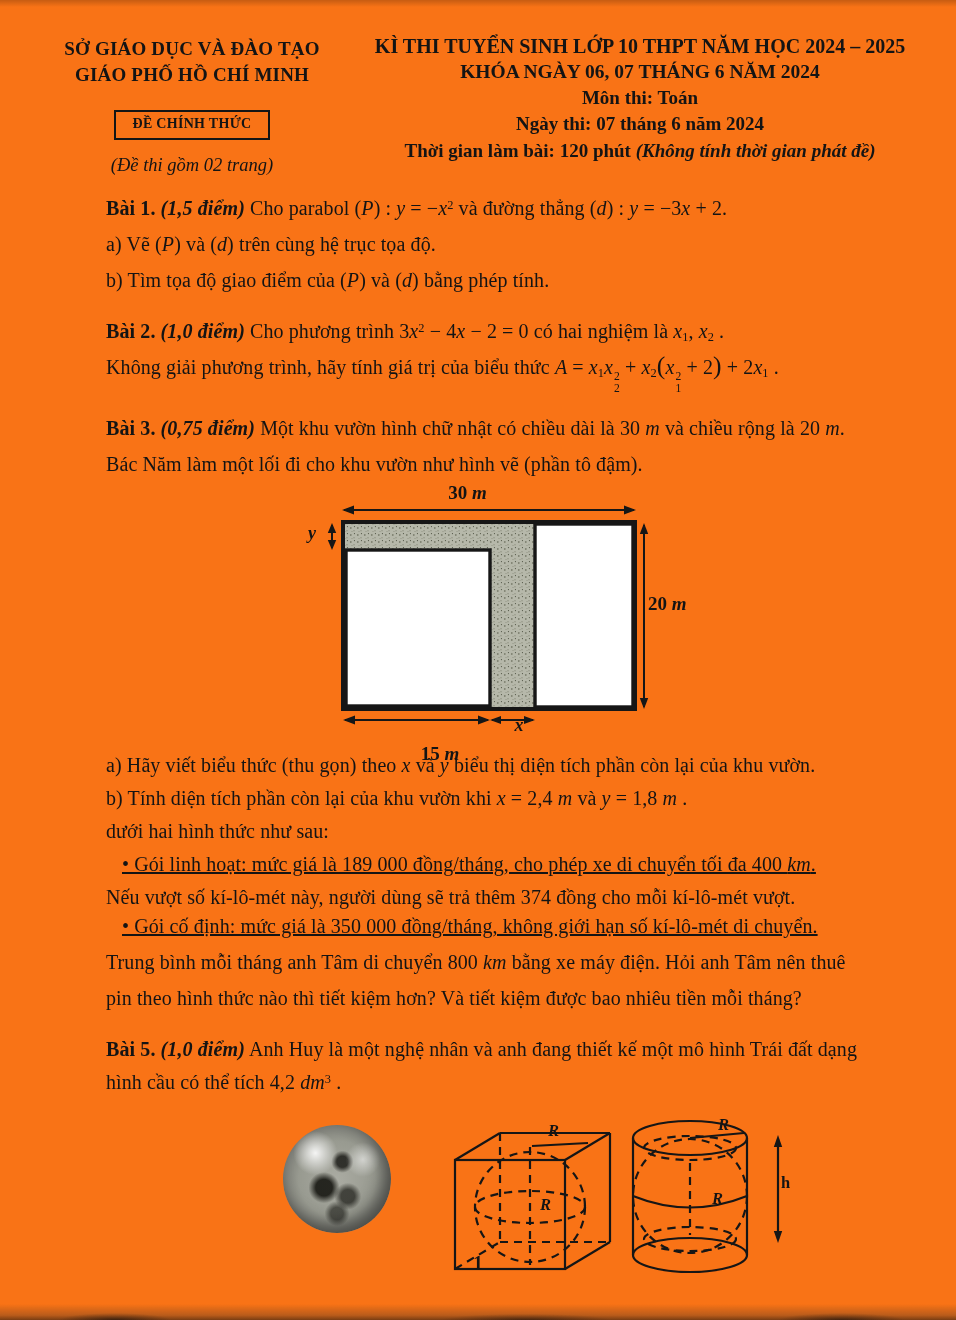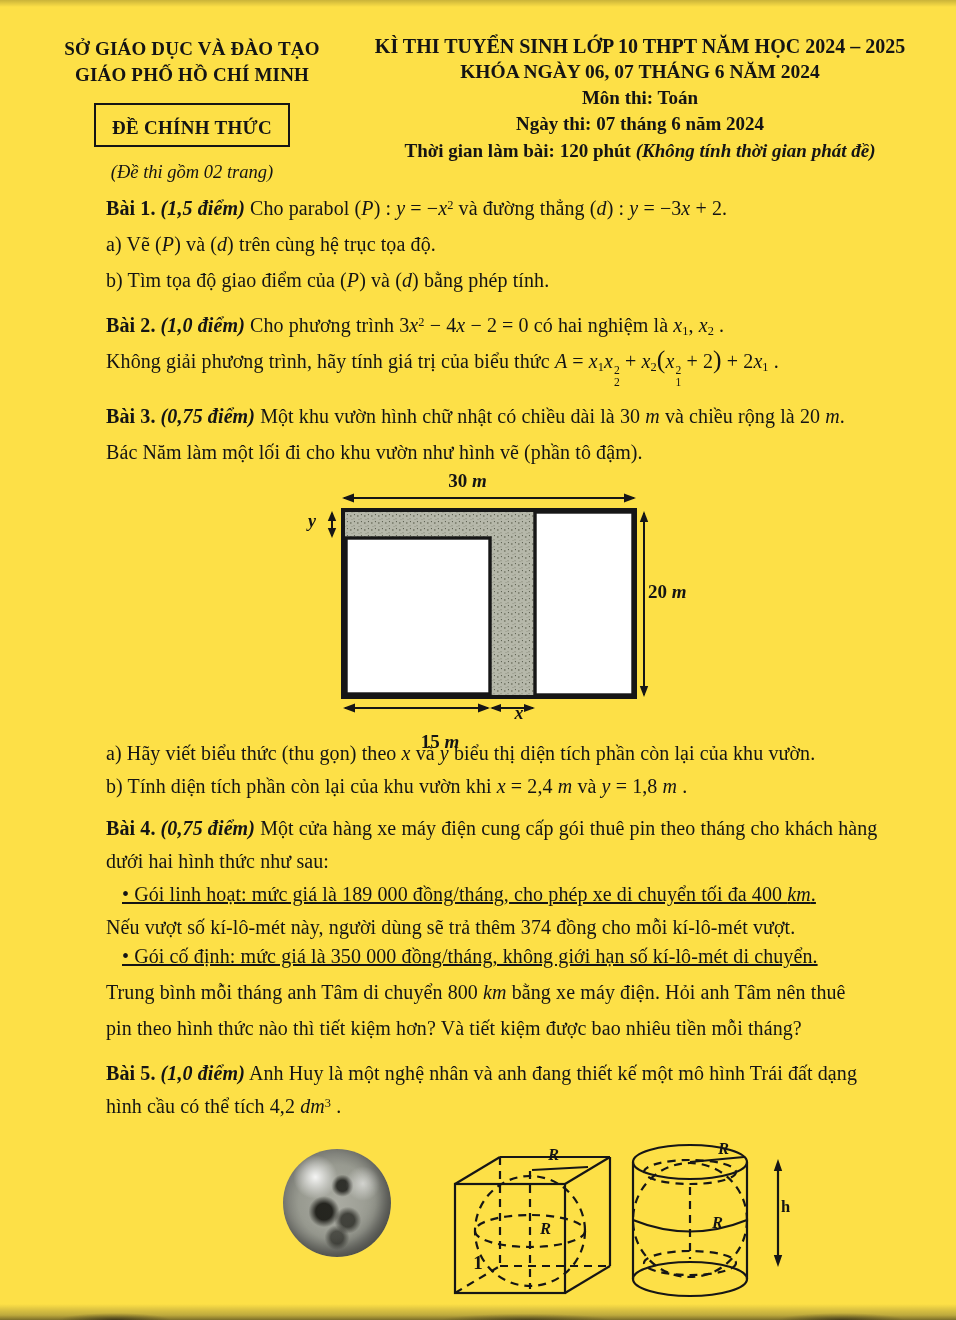--- a/index.html
+++ b/index.html
@@ -1,51 +1,51 @@
 <!DOCTYPE html>
 <html><head>
 <meta charset="utf-8">
 <style>
   html,body{margin:0;padding:0;background:#e8e8e8;}
   .page{
     position:relative;
     width:956px;height:1320px;
     margin:0 auto;
-    background:#fde047;
+    background:#f97316;
     font-family:"Liberation Serif","DejaVu Serif",serif;
     color:#141414;
     overflow:hidden;
   }
   
   .scan-top{position:absolute;top:0;left:0;right:0;height:7px;
     background:linear-gradient(to bottom,rgba(0,0,0,0.20),rgba(0,0,0,0));}
   .scan-bottom{position:absolute;bottom:0;left:0;right:0;height:16px;
     background:
       radial-gradient(ellipse 80px 10px at 12% 100%,rgba(10,10,10,0.55),rgba(0,0,0,0) 70%),
       radial-gradient(ellipse 120px 9px at 55% 100%,rgba(10,10,10,0.45),rgba(0,0,0,0) 70%),
       radial-gradient(ellipse 90px 10px at 88% 100%,rgba(10,10,10,0.5),rgba(0,0,0,0) 70%),
       linear-gradient(to bottom,rgba(0,0,0,0) 0%,rgba(40,40,40,0.30) 70%,rgba(15,15,15,0.55) 100%);
     filter:blur(0.6px);}
   
   .hdr-left{position:absolute;left:44px;top:36px;width:296px;text-align:center;}
   .hdr-left .org{font-weight:700;font-size:19px;line-height:26px;letter-spacing:0.2px;}
-  .hdr-box{display:inline-block;border:2.5px solid #151515;padding:12px 16px 6px 16px;
-    margin-top:15px;font-weight:700;font-size:19px;letter-spacing:0.3px;}
+  .hdr-box{display:inline-block;border:2.5px solid #151515;padding:4px 16px 6px 16px;
+    margin-top:22px;font-weight:700;font-size:14px;letter-spacing:0.3px;}
   .hdr-note{margin-top:15px;font-style:italic;font-weight:400;font-size:18.5px;}
   .hdr-right{position:absolute;left:352px;top:33px;width:576px;text-align:center;font-weight:700;}
   .hdr-right .t1{font-size:20px;line-height:26px;}
   .hdr-right .t2{font-size:19.5px;line-height:26px;}
   .hdr-right .t3{font-size:19px;line-height:26px;}
   .hdr-right .t4{font-size:19px;line-height:26px;}
   .hdr-right .t5{font-size:19px;line-height:27px;}
   
   main{display:block;padding-top:192px;}
   .ln{padding-left:106px;white-space:nowrap;font-size:20px;line-height:33px;letter-spacing:0.1px;}
   .ln.bullet{padding-left:122px;text-decoration:underline;}
-  .g1{margin-top:3px;} .g2{margin-top:12px;} .g3{margin-top:9px;} .gm2{margin-top:-4px;}
+  .g1{margin-top:3px;} .g2{margin-top:18px;} .g3{margin-top:9px;} .gm2{margin-top:-4px;}
   .b{font-weight:700;} .i{font-style:italic;text-align:center;}
   .sup{font-size:0.62em;vertical-align:0.5em;line-height:0;}
   .sub{font-size:0.62em;vertical-align:-0.25em;line-height:0;}
   .big{font-size:1.28em;line-height:0;}
   .stack{display:inline-flex;flex-direction:column;align-items:flex-start;
     font-size:0.58em;line-height:1.02;vertical-align:-0.5em;margin-left:1px;}
   
   .garden{position:relative;width:440px;height:262px;margin:2px 0 4px 300px;}
   .garden svg{position:absolute;left:0;top:0;}
   .flabel{position:absolute;font-size:19px;font-weight:600;white-space:nowrap;}
@@ -163,21 +163,20 @@
       </svg>
       <div class="flabel lab-30"><span>30 </span><span class="i">m</span></div>
       <div class="flabel lab-y"><span class="i">y</span></div>
       <div class="flabel lab-20"><span>20 </span><span class="i">m</span></div>
       <div class="flabel lab-15"><span>15 </span><span class="i">m</span></div>
       <div class="flabel lab-x"><span class="i">x</span></div>
     </div>
 
     <div class="ln"><span>a) Hãy viết biểu thức (thu gọn) theo  </span><span class="i">x</span><span>  và  </span><span class="i">y</span><span>  biểu thị diện tích phần còn lại của khu vườn.</span></div>
     <div class="ln"><span>b) Tính diện tích phần còn lại của khu vườn khi  </span><span class="i">x</span><span> = 2,4 </span><span class="i">m</span><span>  và  </span><span class="i">y</span><span> = 1,8 </span><span class="i">m</span><span> .</span></div>
-    <div class="ln g3"><span class="b">Bài 4. </span><span class="b i">(0,75 điểm)</span><span> Một cửa hàng xe máy điện cung cấp gói thuê pin theo tháng cho khách hàng</span></div>
     <div class="ln"><span>dưới hai hình thức như sau:</span></div>
     <div class="ln bullet"><span>•  Gói linh hoạt: mức giá là  189 000  đồng/tháng, cho phép xe di chuyển tối đa  400 </span><span class="i">km</span><span>.</span></div>
     <div class="ln"><span>Nếu vượt số kí-lô-mét này, người dùng sẽ trả thêm  374  đồng cho mỗi kí-lô-mét vượt.</span></div>
     <div class="ln gm2 bullet"><span>•  Gói cố định: mức giá là  350 000  đồng/tháng, không giới hạn số kí-lô-mét di chuyển.</span></div>
     <div class="ln g1"><span>Trung bình mỗi tháng anh Tâm di chuyển  800 </span><span class="i">km</span><span>  bằng xe máy điện. Hỏi anh Tâm nên thuê</span></div>
     <div class="ln g1"><span>pin theo hình thức nào thì tiết kiệm hơn? Và tiết kiệm được bao nhiêu tiền mỗi tháng?</span></div>
     <div class="ln g2"><span class="b">Bài 5. </span><span class="b i">(1,0 điểm)</span><span> Anh Huy là một nghệ nhân và anh đang thiết kế một mô hình Trái đất dạng</span></div>
     <div class="ln"><span>hình cầu có thể tích  4,2 </span><span class="i">dm</span><span class="sup">3</span><span> .</span></div>
 
     <div class="solids">

